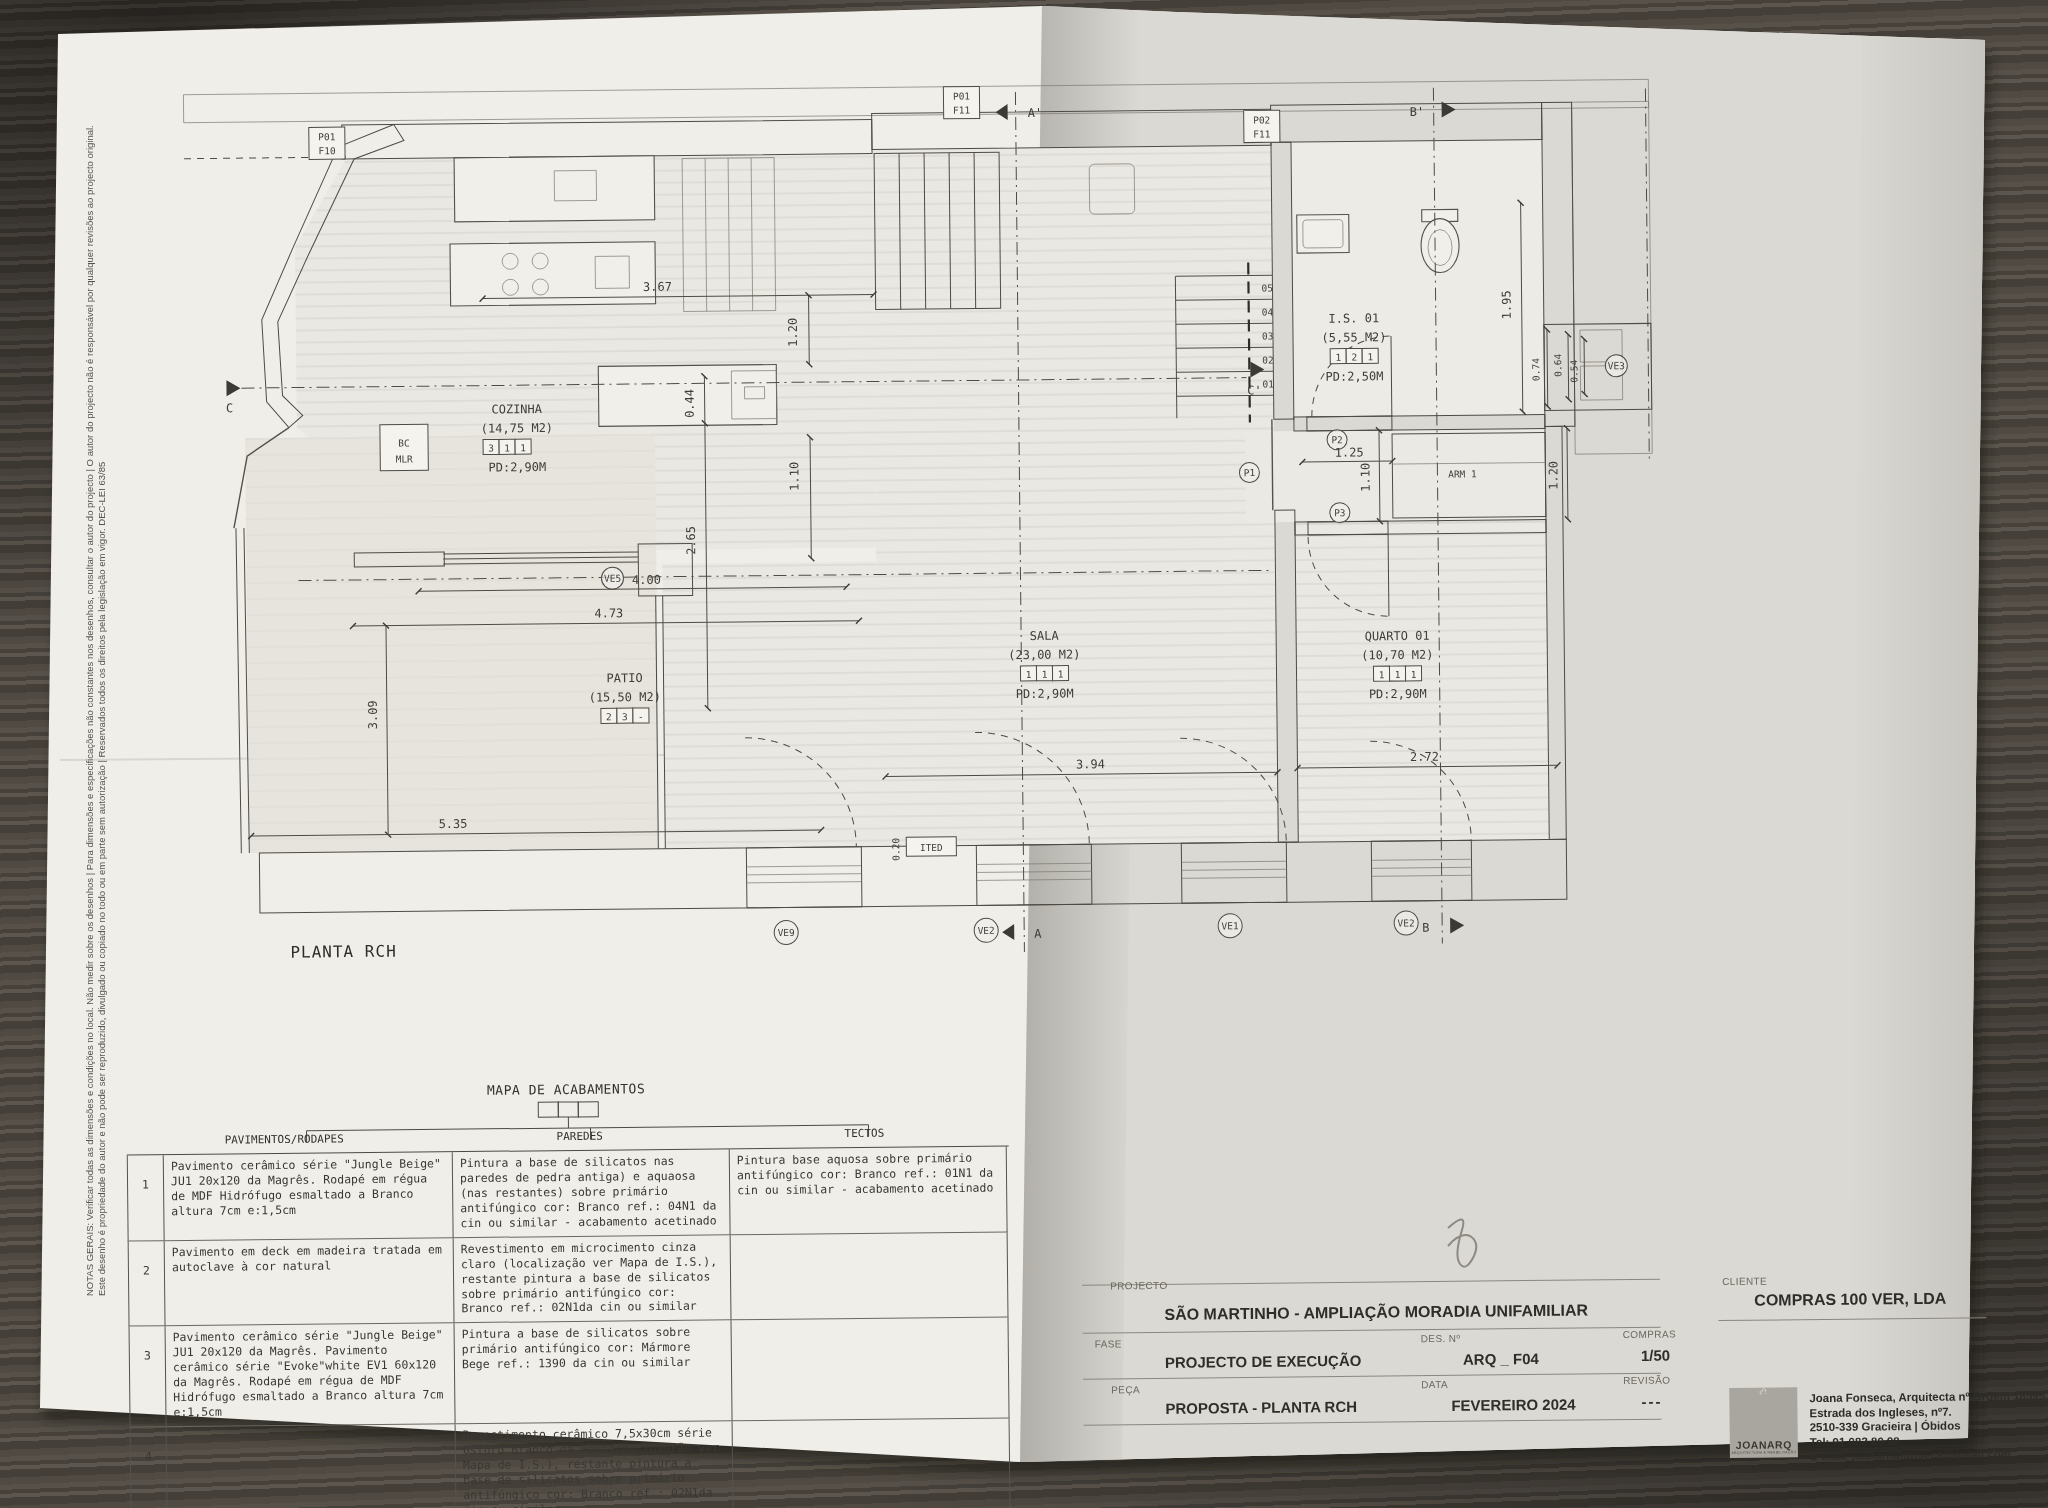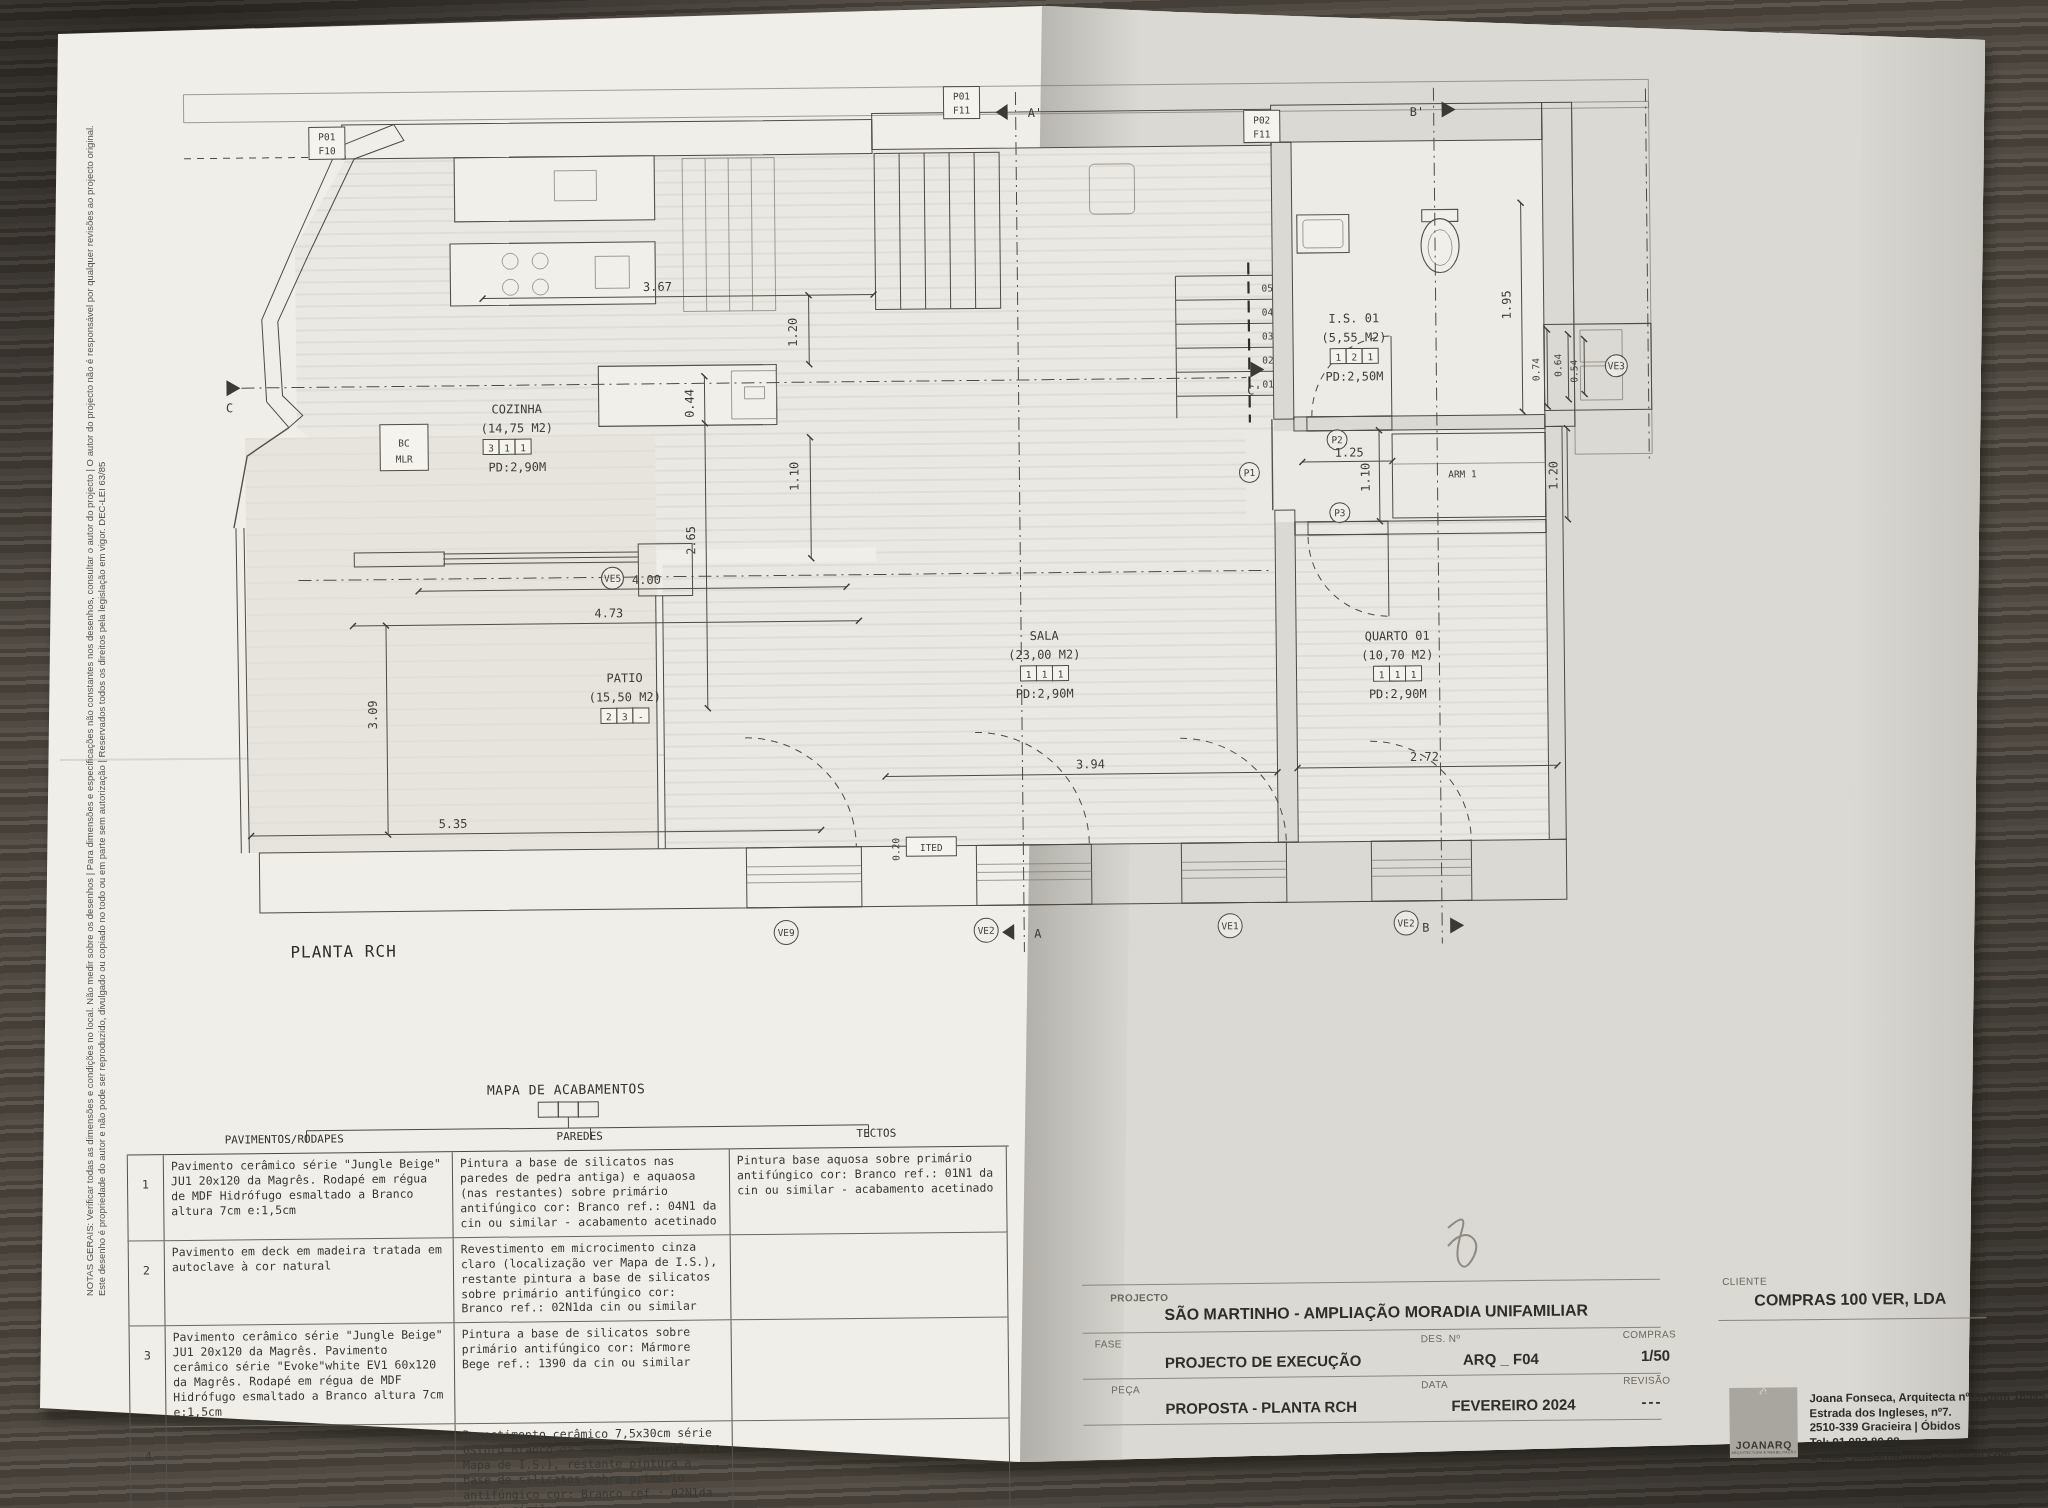--- a/index.html
+++ b/index.html
@@ -408,21 +408,21 @@
     <rect x="452" y="6" width="20" height="15" fill="none" stroke="#4c4a45"></rect>
     <line x1="442" y1="21" x2="442" y2="32" stroke="#4c4a45"></line>
     <line x1="180" y1="32" x2="742" y2="32" stroke="#4c4a45"></line>
     <line x1="180" y1="32" x2="180" y2="44" stroke="#4c4a45"></line>
     <line x1="464" y1="32" x2="464" y2="44" stroke="#4c4a45"></line>
     <line x1="742" y1="32" x2="742" y2="44" stroke="#4c4a45"></line>
   </svg>
   <div class="ft-heads">
     <span style="left:98px;">PAVIMENTOS/RODAPES</span>
     <span style="left:430px;">PAREDES</span>
-    <span style="left:718px;margin-left:12px;">TECTOS</span>
+    <span style="left:718px;">TECTOS</span>
   </div>
   <div class="ft-grid">
     <div class="ft-num">1</div>
     <div>Pavimento cerâmico série "Jungle Beige" JU1 20x120 da Magrês. Rodapé em régua de MDF Hidrófugo esmaltado a Branco altura 7cm e:1,5cm</div>
     <div>Pintura a base de silicatos nas paredes de pedra antiga) e aquaosa (nas restantes) sobre primário antifúngico cor: Branco ref.: 04N1 da cin ou similar - acabamento acetinado</div>
     <div>Pintura base aquosa sobre primário antifúngico cor: Branco ref.: 01N1 da cin ou similar - acabamento acetinado</div>
     <div class="ft-num">2</div>
     <div>Pavimento em deck em madeira tratada em autoclave à cor natural</div>
     <div>Revestimento em microcimento cinza claro (localização ver Mapa de I.S.), restante pintura a base de silicatos sobre primário antifúngico cor: Branco ref.: 02N1da cin ou similar</div>
     <div></div>
@@ -433,21 +433,21 @@
     <div class="ft-num last">4</div>
     <div class="last"></div>
     <div class="last">Revestimento cerâmico 7,5x30cm série Osford Branco da Revigrês (padrão ver Mapa de I.S.), restante pintura a base de silicatos sobre primário antifúngico cor: Branco ref.: 02N1da cin ou similar</div>
     <div class="last"></div>
   </div>
 </div>
 
 
 <div class="overlay tblock">
   <div class="tb-line" style="left:0;top:8px;width:578px;"></div>
-  <span class="tb-label" style="left:28px;top:16px;font-weight:bold;">PROJECTO</span>
+  <span class="tb-label" style="left:28px;top:4px;">PROJECTO</span>
   <span class="tb-val" style="left:82px;top:30px;font-size:16px;">SÃO MARTINHO - AMPLIAÇÃO MORADIA UNIFAMILIAR</span>
   <div class="tb-line" style="left:0;top:56px;width:578px;"></div>
   <span class="tb-label" style="left:12px;top:62px;">FASE</span>
   <span class="tb-val" style="left:82px;top:78px;font-size:15px;">PROJECTO DE EXECUÇÃO</span>
   <span class="tb-label" style="left:338px;top:60px;">DES. Nº</span>
   <span class="tb-val" style="left:380px;top:78px;font-size:15px;">ARQ _ F04</span>
   <span class="tb-label" style="left:540px;top:58px;">COMPRAS</span>
   <span class="tb-val" style="left:558px;top:76px;font-size:15px;">1/50</span>
   <div class="tb-line" style="left:0;top:102px;width:578px;"></div>
   <span class="tb-label" style="left:28px;top:108px;">PEÇA</span>

